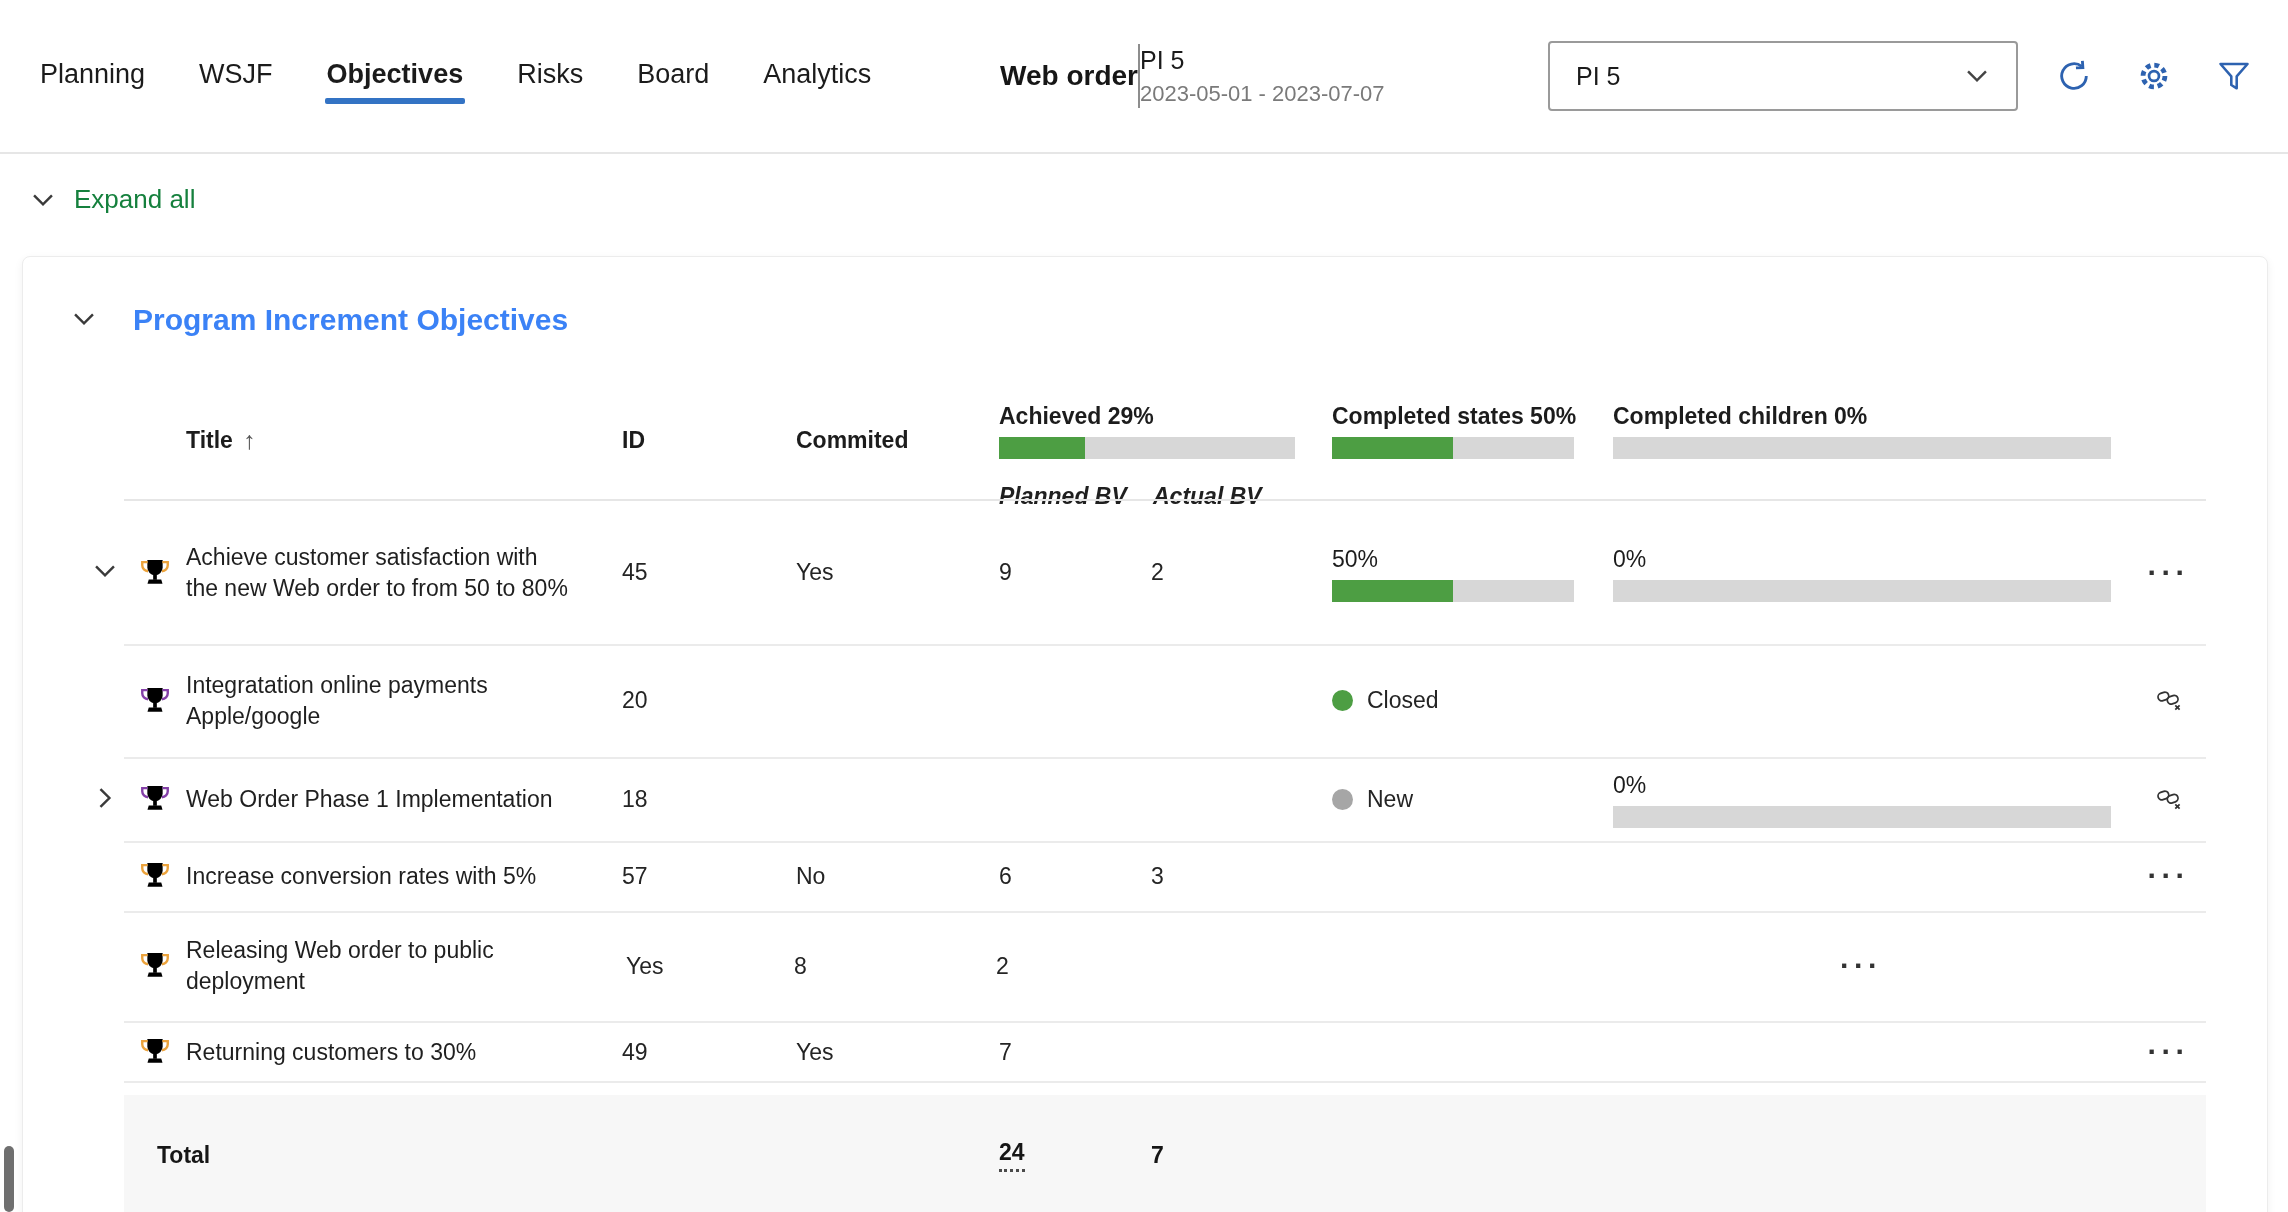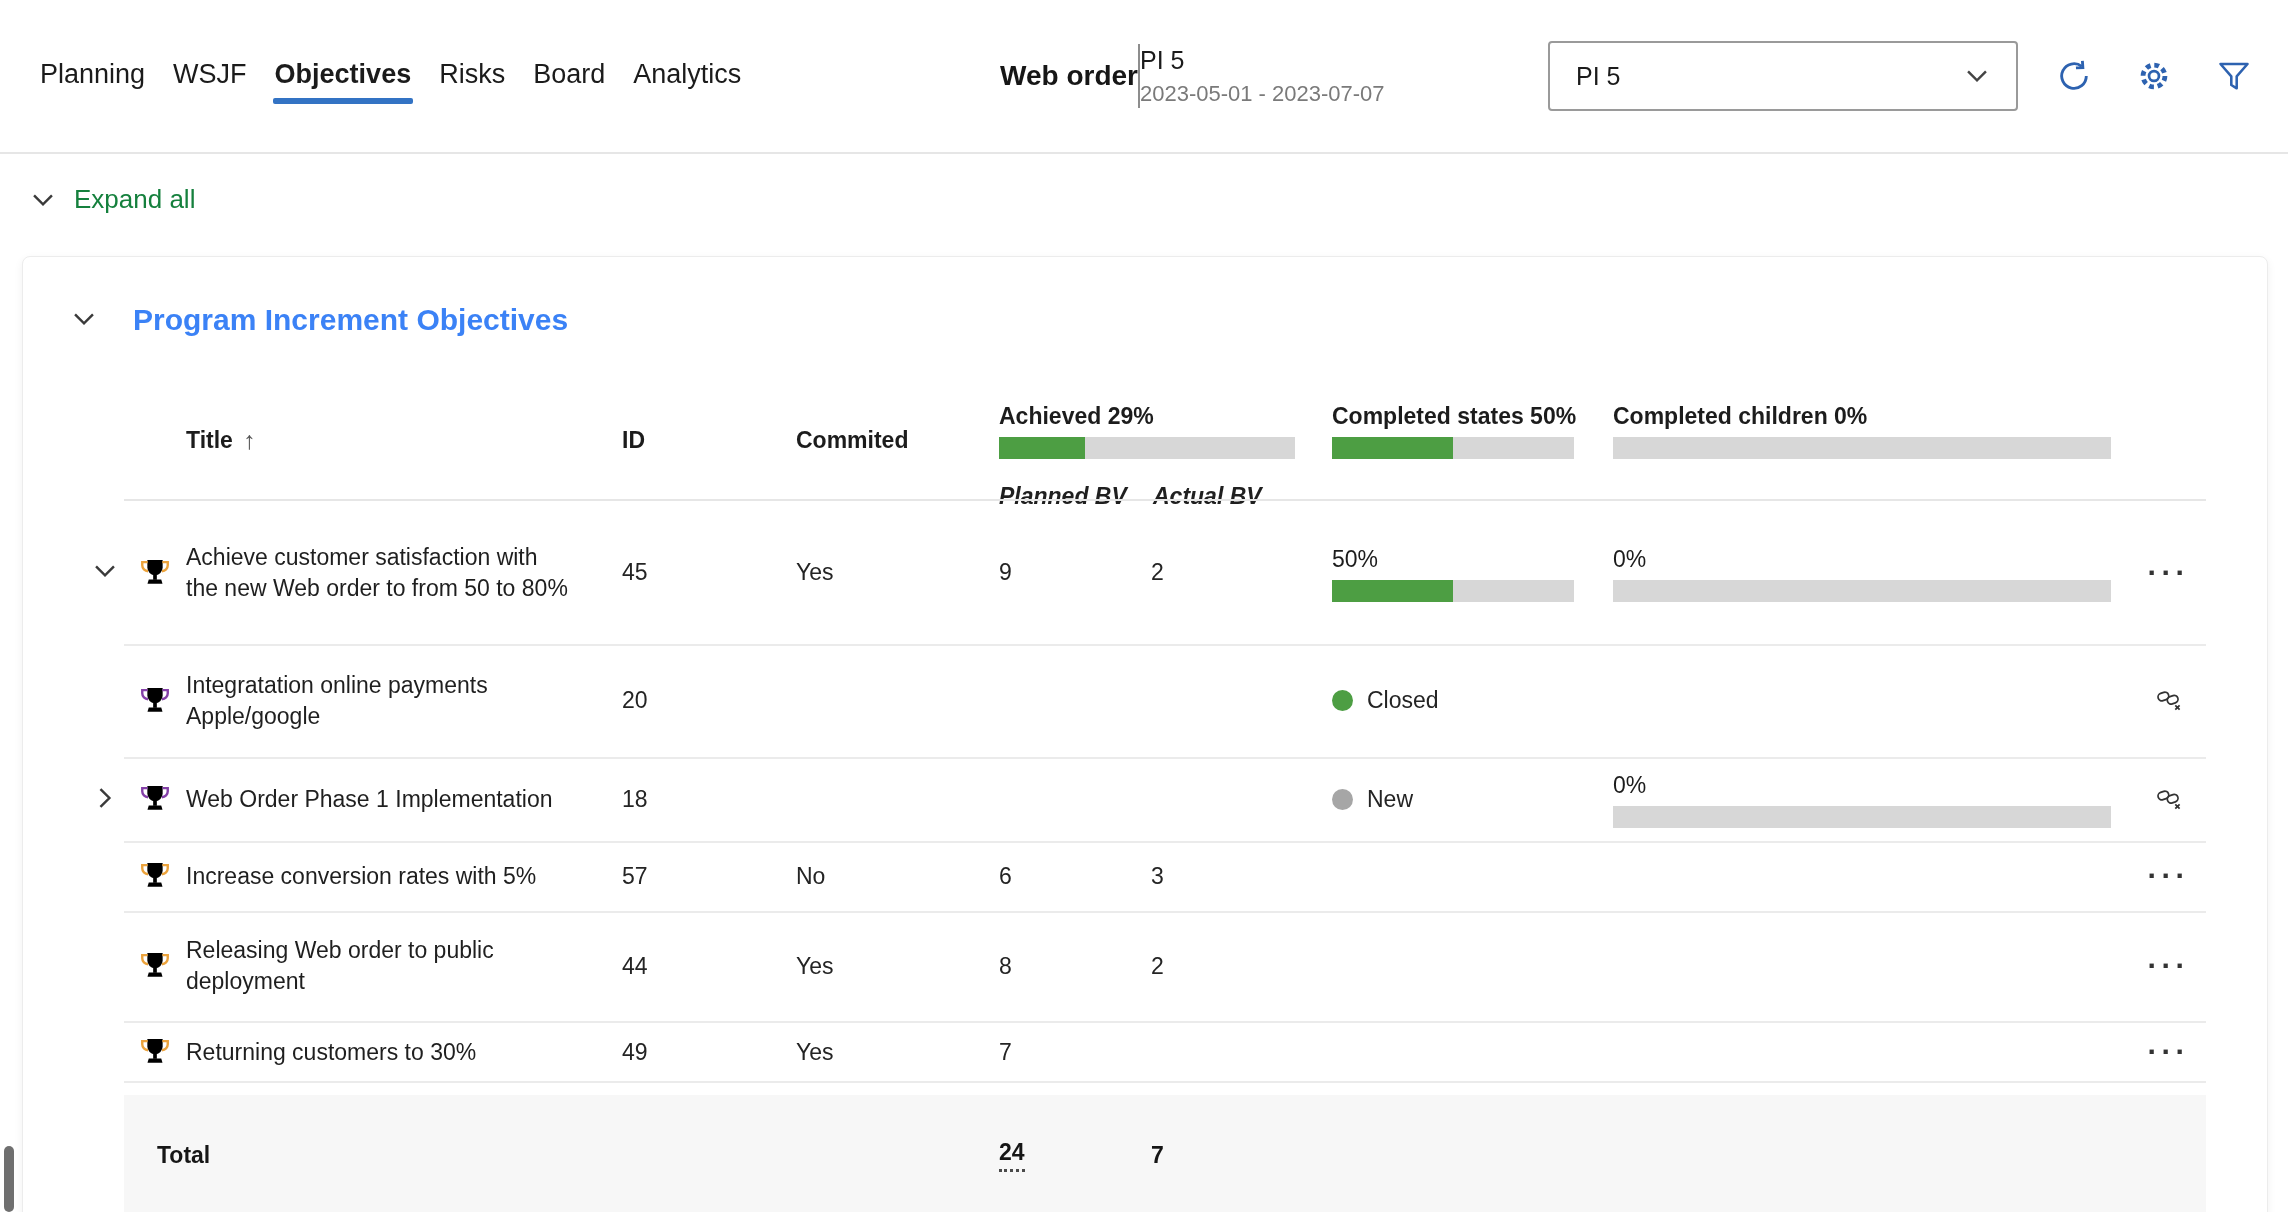--- a/index.html
+++ b/index.html
@@ -3,21 +3,21 @@
 <meta charset="utf-8">
 <style>
   * { margin:0; padding:0; box-sizing:border-box; }
   html,body { width:2288px; height:1212px; overflow:hidden; background:#ffffff;
               font-family:"Liberation Sans", sans-serif; color:#1f1f1f; }
   button { font-family:inherit; background:none; border:none; cursor:pointer; color:inherit; }
 
   
   .topbar { position:absolute; left:0; top:0; width:2288px; height:154px;
             border-bottom:2px solid #e6e6e6; background:#fff; }
-  .tabs { position:absolute; left:38px; top:0; height:152px; display:flex; align-items:center; gap:24px; }
+  .tabs { position:absolute; left:38px; top:0; height:152px; display:flex; align-items:center; gap:50px; }
   .tab { font-size:27px; color:#1b1b1b; position:relative; padding:10px 2px 14px; }
   .tab.active { font-weight:700; }
   .tab.active::after { content:""; position:absolute; left:0; right:0; bottom:0; height:6px;
                        background:#3373c4; border-radius:2px; }
   .ctx { position:absolute; left:1000px; top:0; height:152px; display:flex; align-items:center; }
   .board { font-size:28px; font-weight:700; color:#161616; }
   .vline { width:2px; height:64px; background:#8d8d8d; }
   .pistack { display:flex; flex-direction:column; gap:6px; }
   .piname { font-size:25px; color:#1b1b1b; }
   .pidates { font-size:22px; color:#7a7a7a; }
@@ -366,21 +366,20 @@
       </div>
 
       <div class="grid trow r5">
         <div class="c chev"></div>
         <div class="c trophy" data-color="orange">
           <svg class="ic22">
               <use href="#i-trophy"></use>
             </svg>
         </div>
         <div class="c title">Releasing Web order to public deployment</div>
-        <div class="c id">44</div>
         <div class="c com">Yes</div>
         <div class="c bv6">8</div>
         <div class="c bv7">2</div>
         <div class="c states"></div>
         <div class="c children"></div>
         <div class="c act">
           <button class="dots">···</button>
         </div>
       </div>
 

